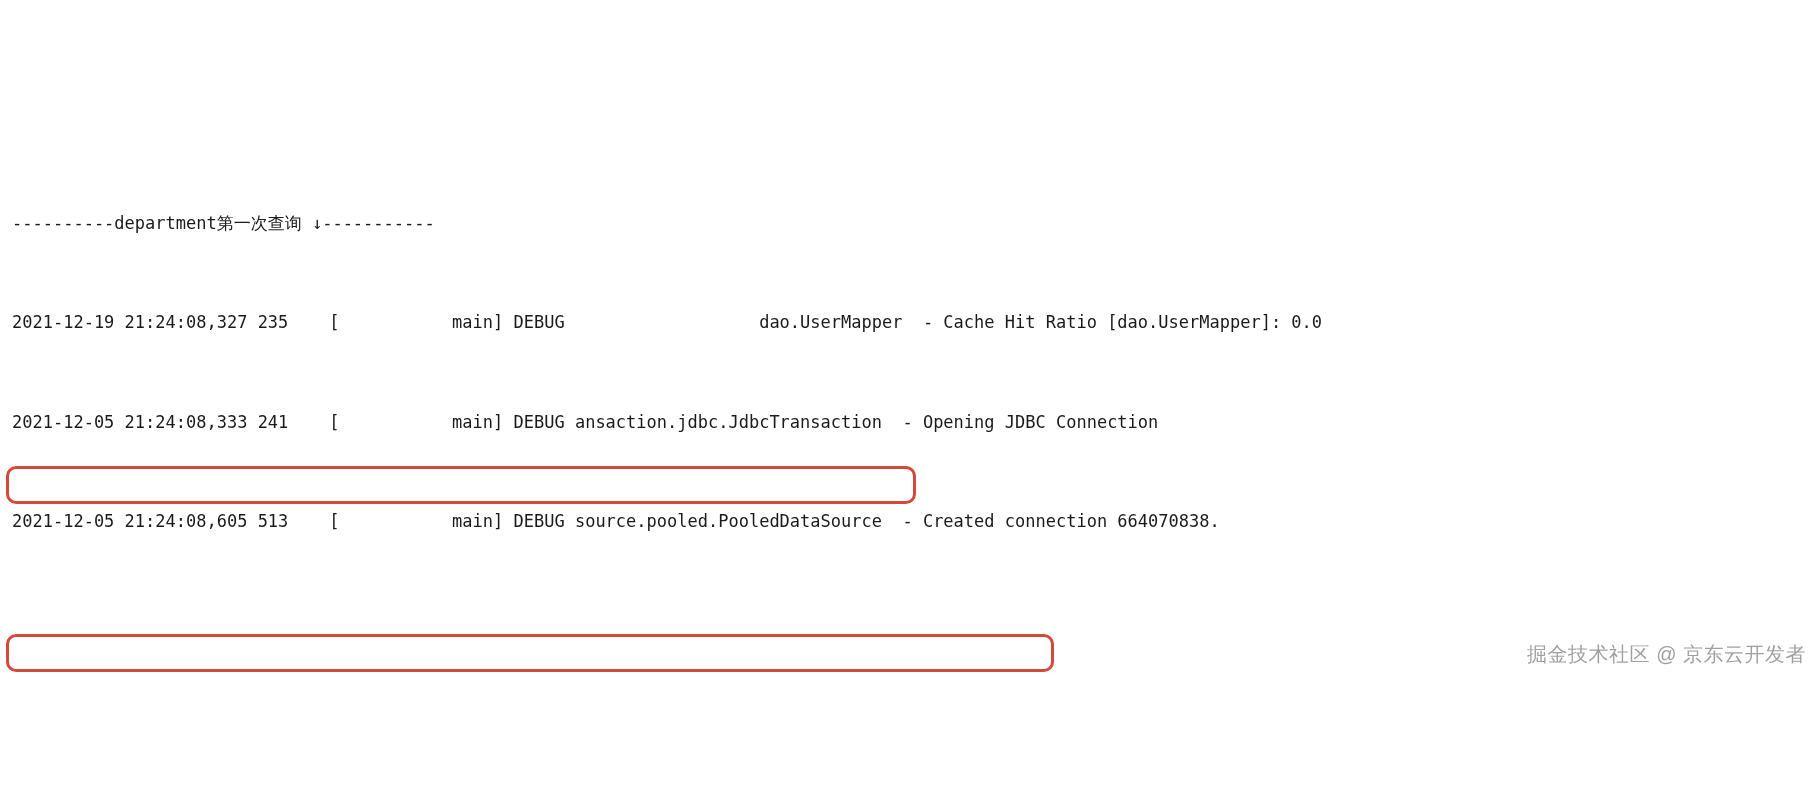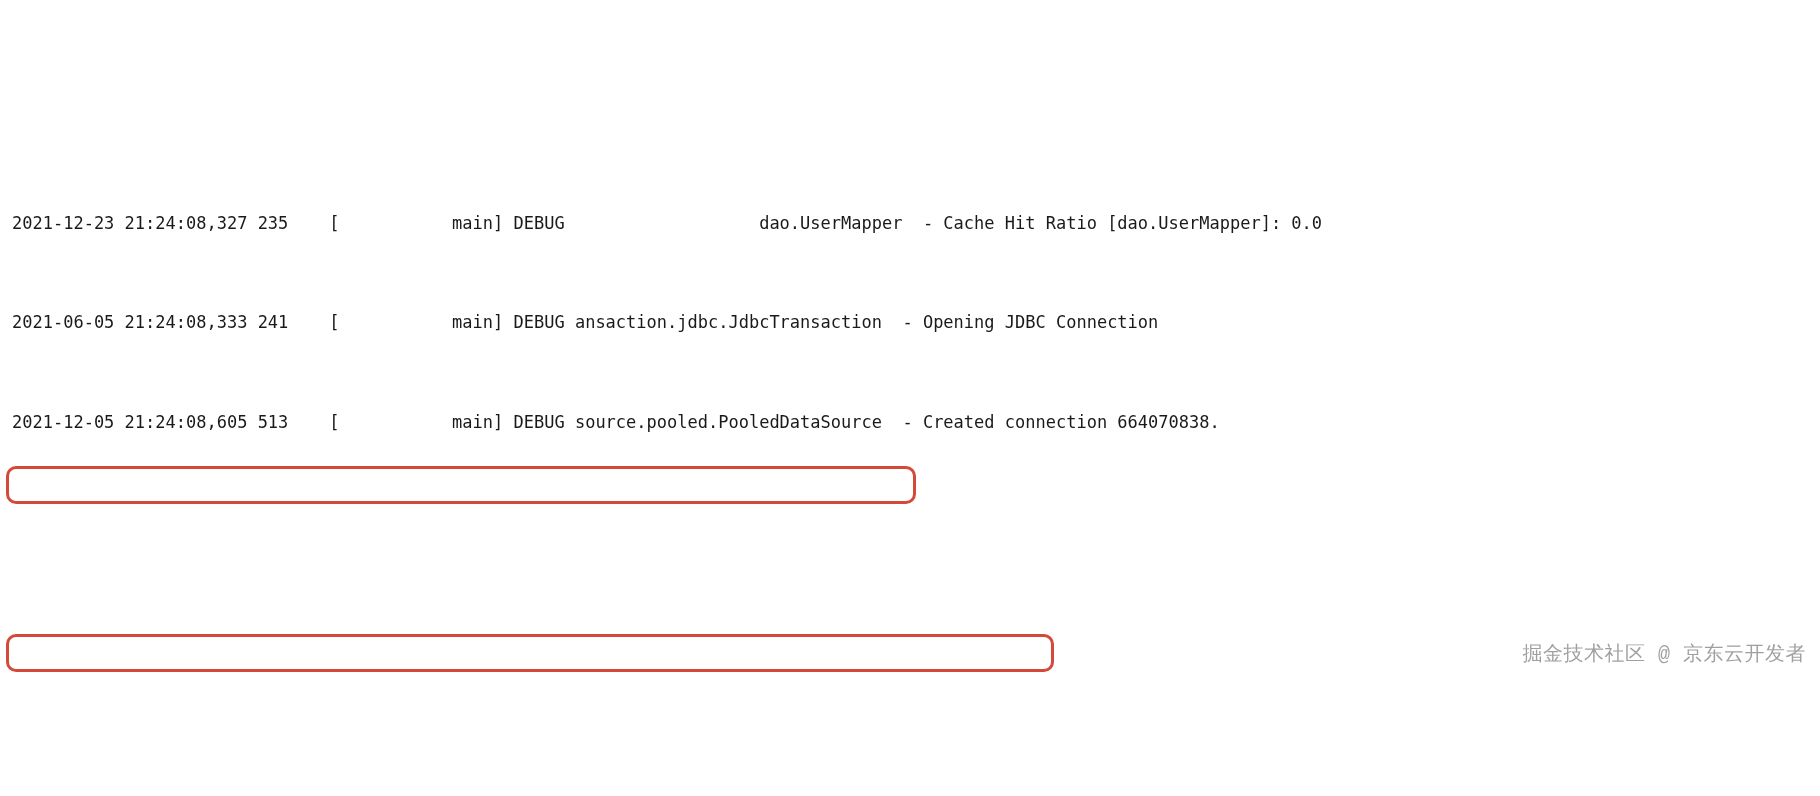--- a/index.html
+++ b/index.html
@@ -35,37 +35,38 @@
     .hl2 {
       left: 6px;
       top: 634px;
       width: 1048px;
       height: 38px;
     }
     .watermark {
       position: absolute;
       right: 14px;
       top: 635px;
-      font-family: Liberation Mono, monospace;
+      font-family: Liberation Sans, sans-serif;
       font-size: 20px;
       color: rgba(80,80,80,0.55);
       letter-spacing: 0.5px;
       pointer-events: none;
       font-weight: 500;
       white-space: nowrap;
     }
   </style>
 </head>
 <body>
 
 
 
 <div class="log">
-  <div>2021-12-23 21:24:08,327 235    [           main] DEBUG                   dao.UserMapper  - Cache Hit Ratio [dao.UserMapper]: 0.0</div>
-  <div>2021-06-05 21:24:08,333 241    [           main] DEBUG ansaction.jdbc.JdbcTransaction  - Opening JDBC Connection</div>
+  <div>----------department第一次查询 ↓-----------</div>
+  <div>2021-12-19 21:24:08,327 235    [           main] DEBUG                   dao.UserMapper  - Cache Hit Ratio [dao.UserMapper]: 0.0</div>
+  <div>2021-12-05 21:24:08,333 241    [           main] DEBUG ansaction.jdbc.JdbcTransaction  - Opening JDBC Connection</div>
   <div>2021-12-05 21:24:08,605 513    [           main] DEBUG source.pooled.PooledDataSource  - Created connection 664070838.</div>
   
   
   
   
   
   
 </div>
 
 <div class="highlight-box hl1"></div>

